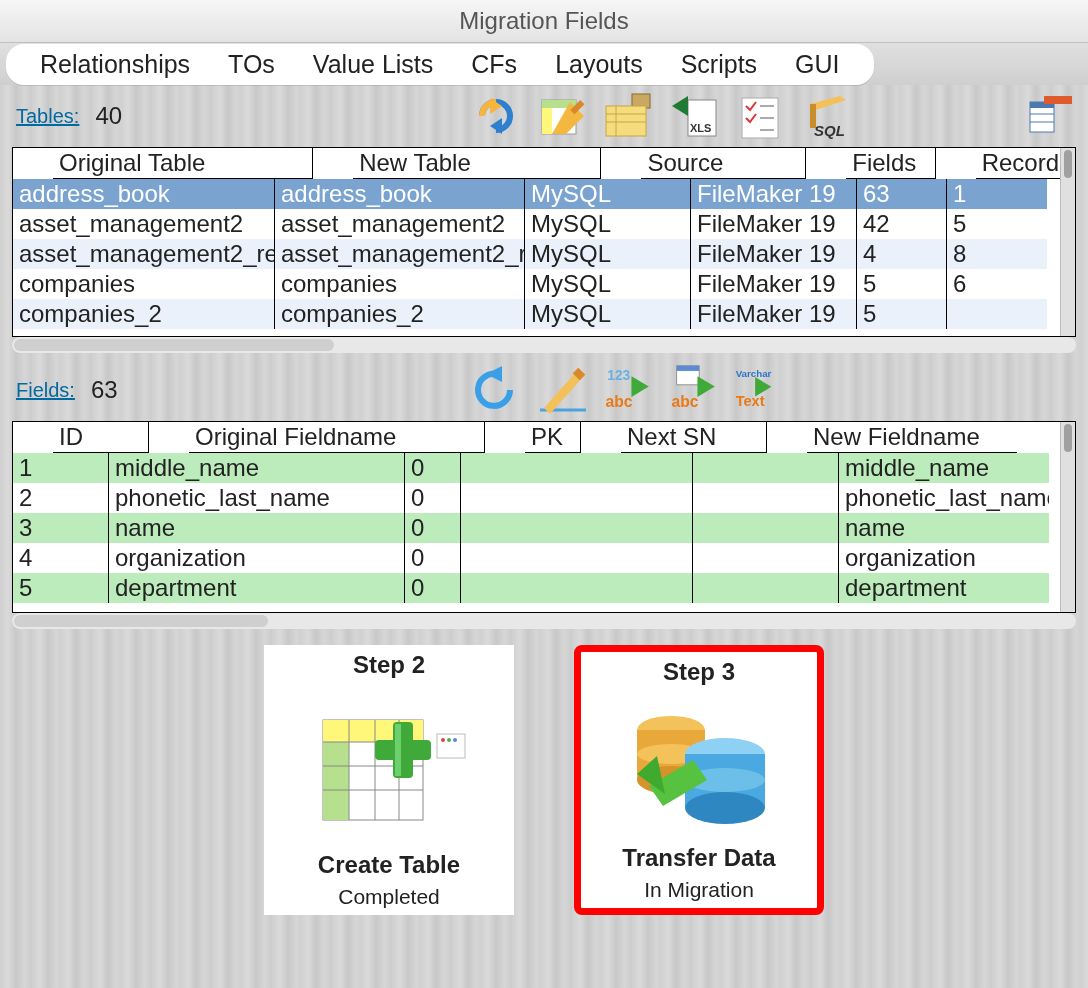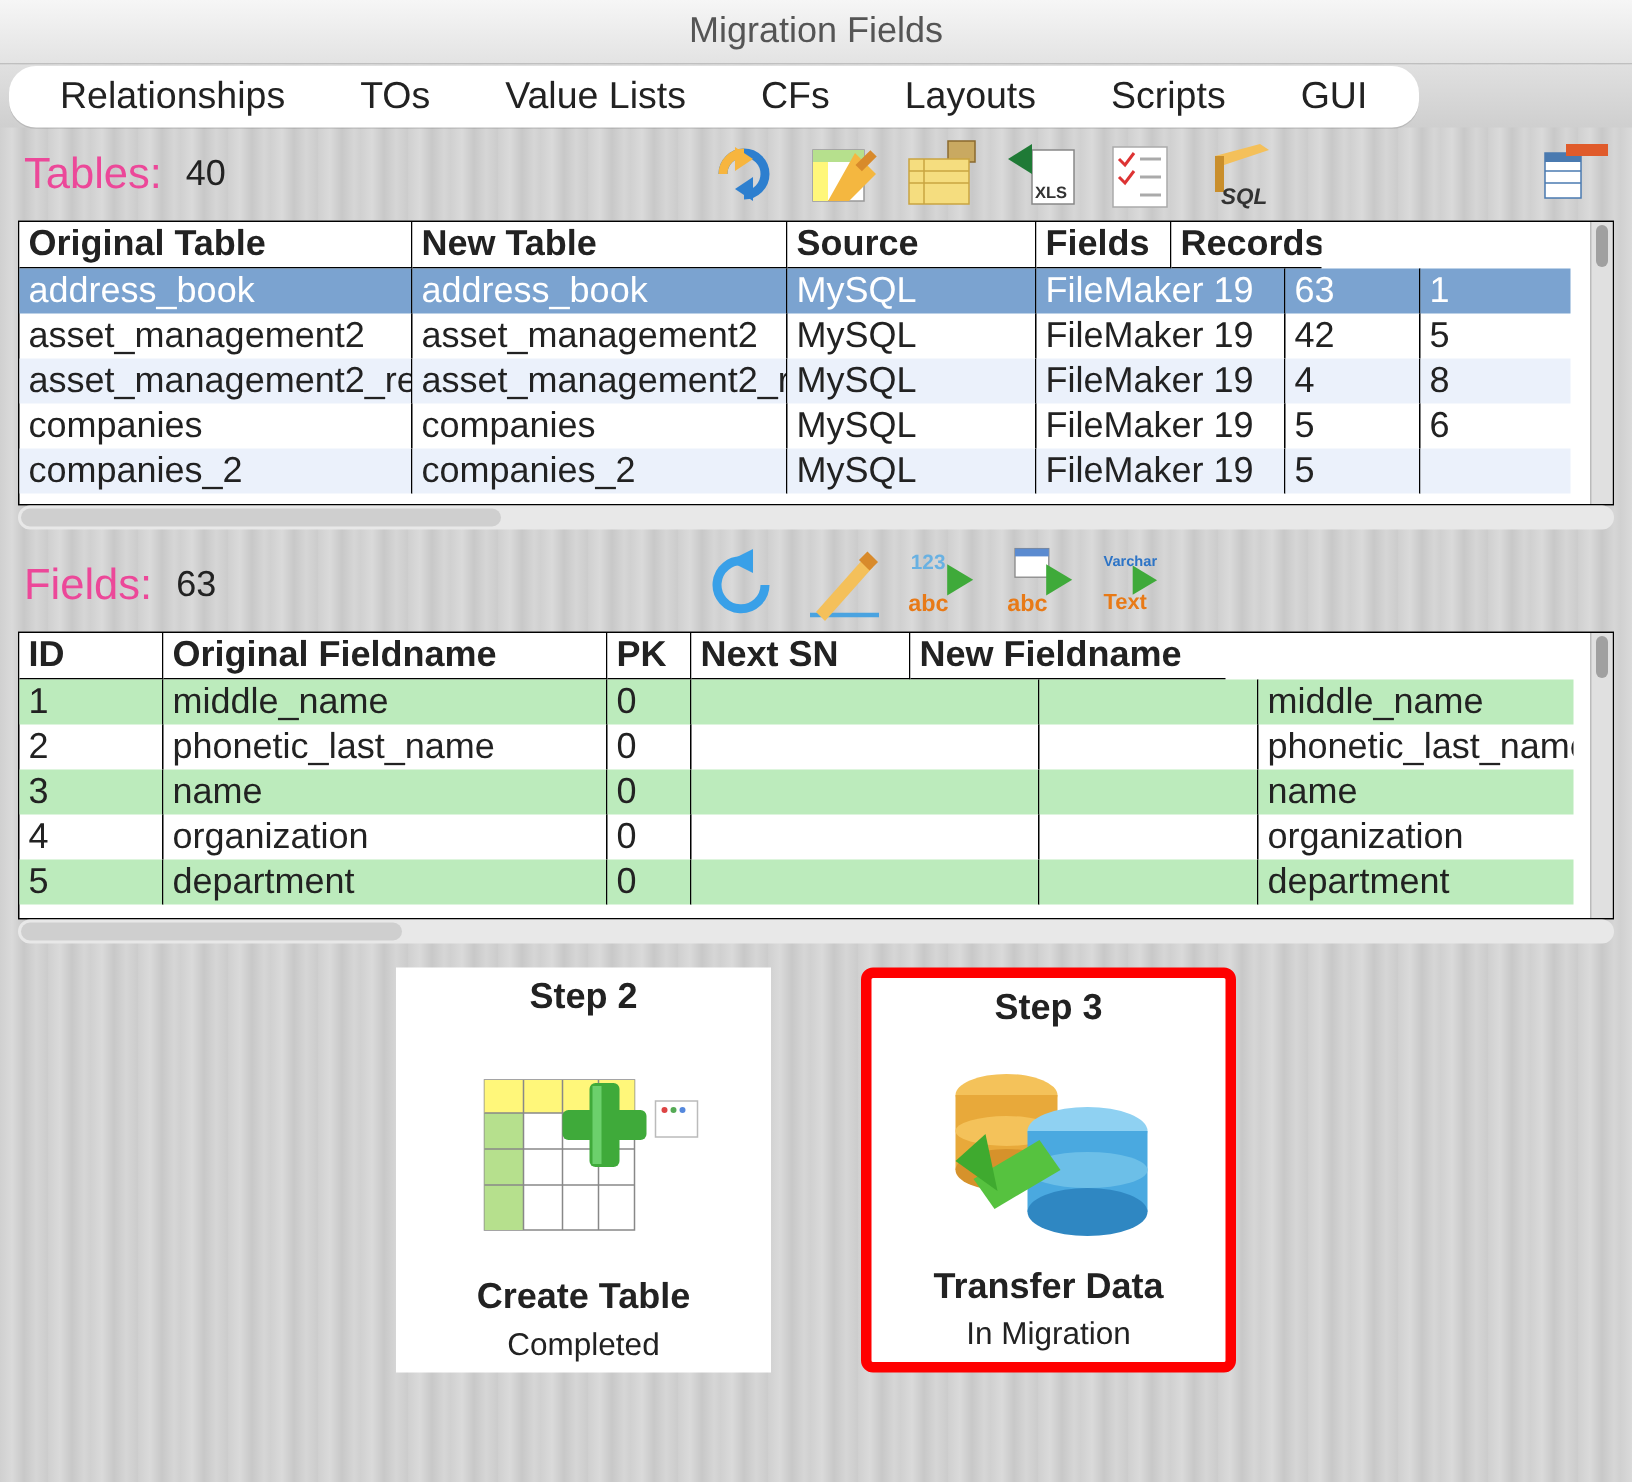--- a/index.html
+++ b/index.html
@@ -34,41 +34,42 @@
     height: 42px;
     background: linear-gradient(#e0e0e0, #cfcfcf);
     position: relative;
   }
   .tab-sheet {
     margin-left: 6px;
     background: #fff;
     border-radius: 18px;
     padding: 4px 28px;
     display: flex;
-    gap: 38px;
+    gap: 26px;
     box-shadow: 0 1px 0 rgba(0,0,0,0.1);
   }
   .tab-item {
     font-size: 25px;
     color: #222;
     padding: 2px 6px;
     white-space: nowrap;
     cursor: default;
   }
   .toolbar-row {
     height: 62px;
     display: flex;
     align-items: center;
     padding-right: 12px;
     position: relative;
   }
   .toolbar-label {
     margin-left: 16px;
-    font-size: 29px;
-    color: #ec4899;
+    font-size: 20px;
+    color: #0369a1;
+    text-decoration: underline;
   }
   .toolbar-count {
     margin-left: 16px;
     font-size: 24px;
   }
   .toolbar-icons {
     position: absolute;
     display: flex;
     gap: 14px;
     left: 470px;
@@ -98,23 +99,24 @@
     font-size: 24px;
   }
   .cell {
     border-right: 1px solid #000;
     padding: 1px 6px 1px 6px;
     overflow: hidden;
     white-space: nowrap;
     box-sizing: border-box;
   }
   .head-row .cell {
-    font-weight: bold;
+    font-weight: normal;
     background: #fff;
     border-bottom: 1px solid #000;
+    margin-left: 40px;
   }
   .tables-table .cell:last-child { border-right: none; }
   .fields-table .cell:last-child { border-right: none; }
 
   .tables-table .data-row.selected .cell {
     background: #7ba3d0;
     color: #fff;
   }
   .tables-table .data-row.alt .cell {
     background: #ebf1fb;

